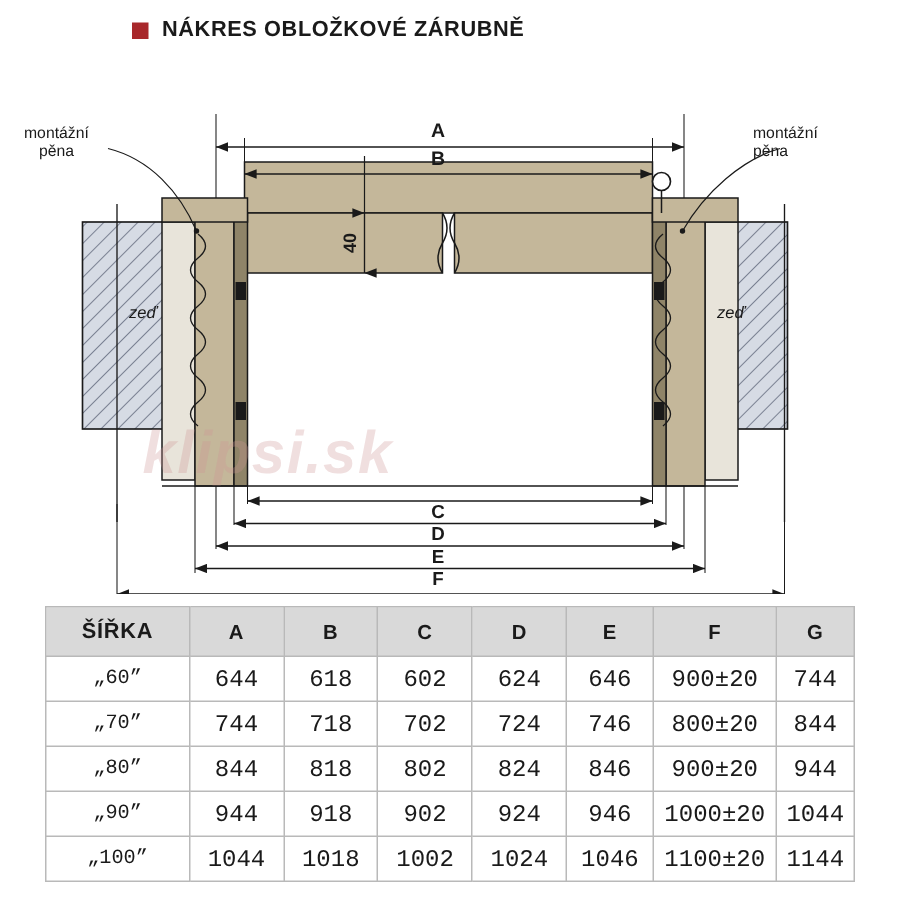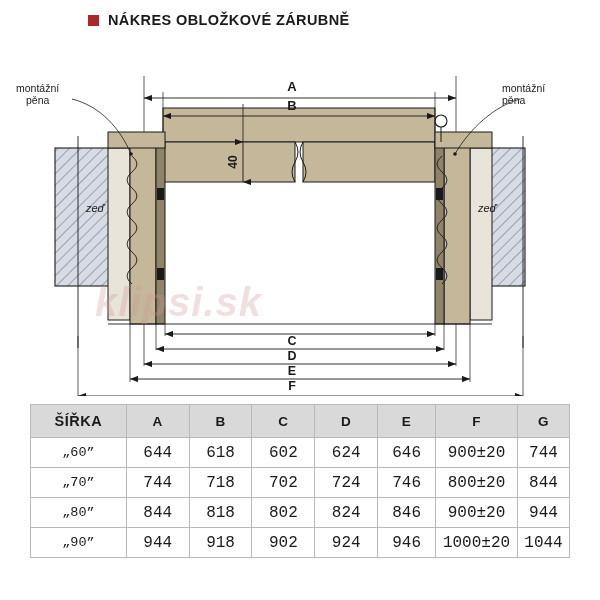--- a/index.html
+++ b/index.html
@@ -310,17 +310,27 @@
         <tr>
           <td class="rowlabel">„90”</td>
           <td>944</td>
           <td>918</td>
           <td>902</td>
           <td>924</td>
           <td>946</td>
           <td>1000±20</td>
           <td>1044</td>
         </tr>
+        <tr>
+          <td class="rowlabel">„100”</td>
+          <td>1044</td>
+          <td>1018</td>
+          <td>1002</td>
+          <td>1024</td>
+          <td>1046</td>
+          <td>1100±20</td>
+          <td>1144</td>
+        </tr>
       </tbody>
     </table>
   </div>
 
 </div>
 
 </body></html>

